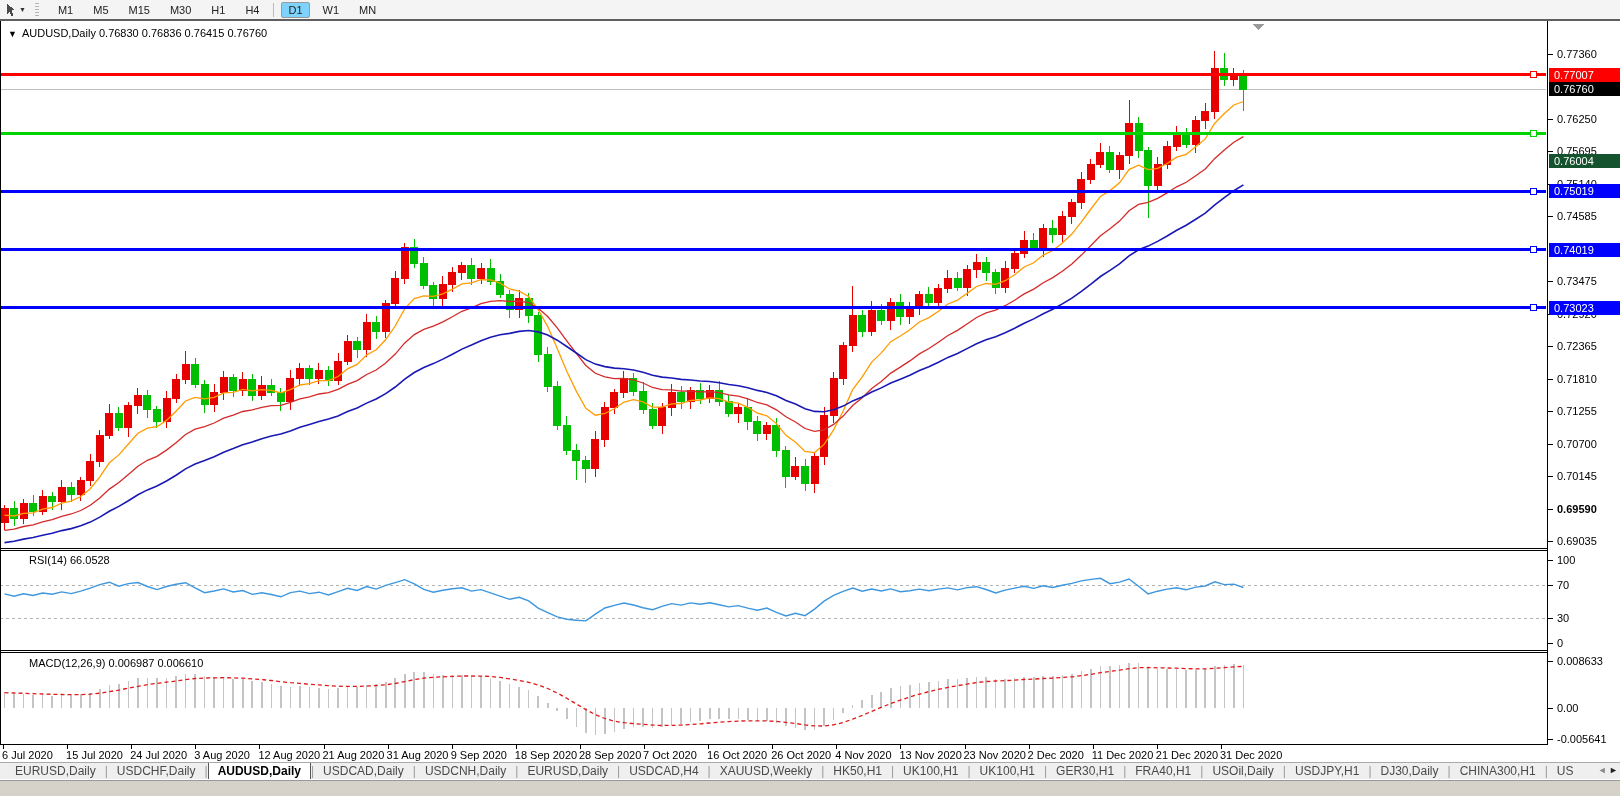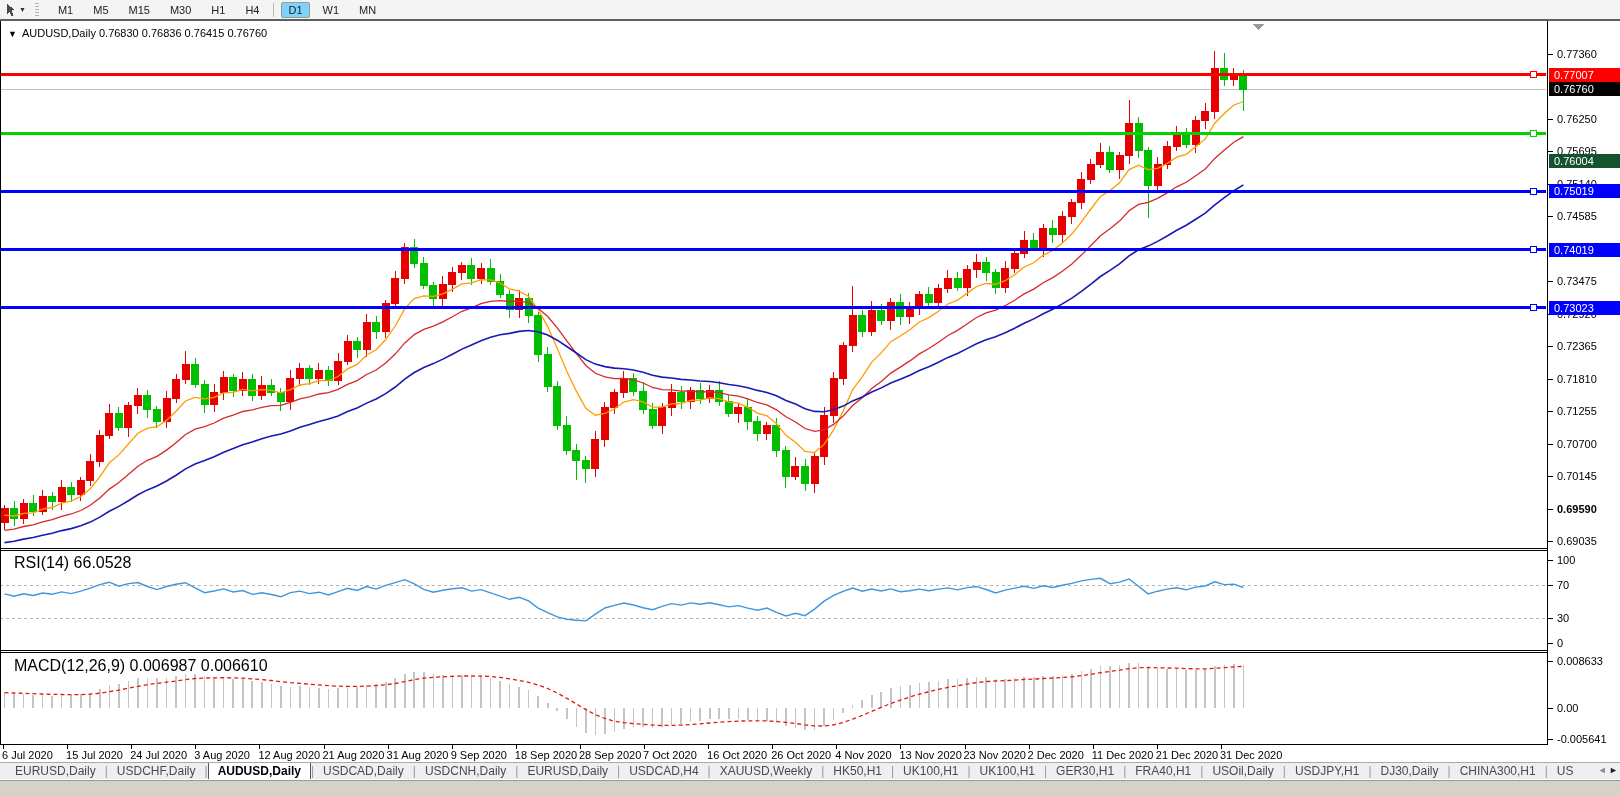--- a/index.html
+++ b/index.html
@@ -13,21 +13,21 @@
   .tbcaret{font-size:7px;color:#333;margin:0 2px 0 1px;}
   .grip{width:4px;height:13px;margin:0 9px 0 7px;
     background:repeating-linear-gradient(to bottom,#b5b5b5 0 1px,transparent 1px 3px);}
   .tfbtn{font-size:11px;color:#222;padding:1px 6px;margin:0 3px;border:1px solid transparent;
     border-radius:2px;cursor:default;}
   .tfbtn.active{background:#7dd3fc;border-color:#9a9a9a;text-align:center;}
   .tfdiv{width:1px;height:14px;background:#bbb;margin:0 4px;}
   
   .title{position:absolute;left:8px;top:27px;font-size:11px;color:#000;z-index:4;white-space:nowrap;}
   .title .car{font-size:9px;margin-right:5px;}
-  .ind-label{position:absolute;left:0;font-size:16px;color:#000;z-index:4;white-space:nowrap;padding-left:14px;}
+  .ind-label{position:absolute;left:15px;font-size:11px;color:#000;z-index:4;white-space:nowrap;padding-left:14px;}
   
   .axis{position:absolute;left:1547px;top:21px;width:73px;height:724px;border-left:1px solid #000;
     background:#fff;z-index:3;font-size:11px;color:#000;}
   .axis .tick{position:absolute;left:0;width:5px;height:1px;background:#000;}
   .axis .tlabel{position:absolute;left:9px;white-space:nowrap;}
   .axis .marker{position:absolute;left:1px;width:71px;height:14px;line-height:14px;
     padding-left:5px;box-sizing:border-box;font-size:11px;white-space:nowrap;}
   
   .taxis{position:absolute;left:0;top:745px;width:1290px;height:17px;background:#fff;z-index:3;
     font-size:11px;color:#000;}

